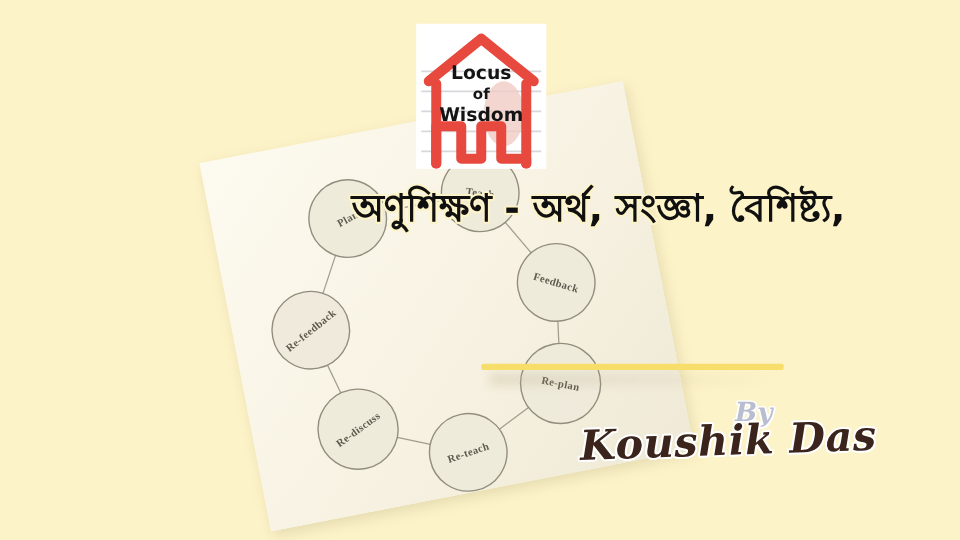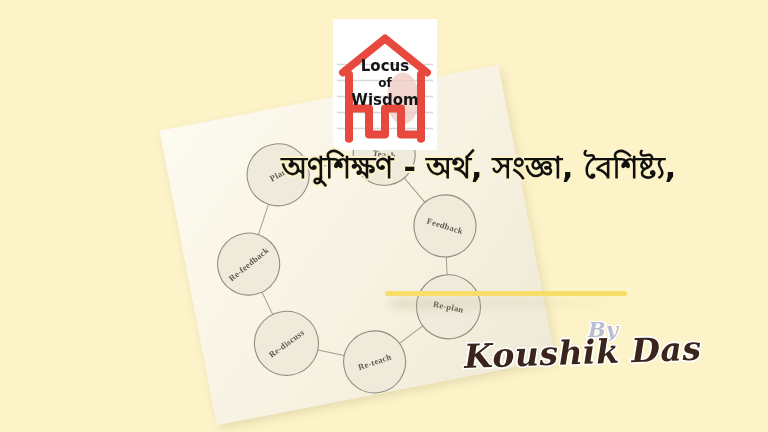--- a/index.html
+++ b/index.html
@@ -38,21 +38,21 @@
   .cyc-label {
     font-family:"Liberation Serif", serif;
     font-size:8.5px; fill:#5e5a4d; font-weight:700;
     letter-spacing:.3px;
   }
 
   
   .logo {
     position:absolute;
     left:333px; top:19px;
-    width:104px; height:131px;
+    width:104px; height:116px;
     background:#ffffff;
     z-index:4;
     overflow:hidden;
   }
   .logo-svg { width:100%; height:100%; display:block; }
   .logo-txt {
     font-family:"DejaVu Sans", sans-serif;
     font-weight:700; fill:#141414;
   }
 

